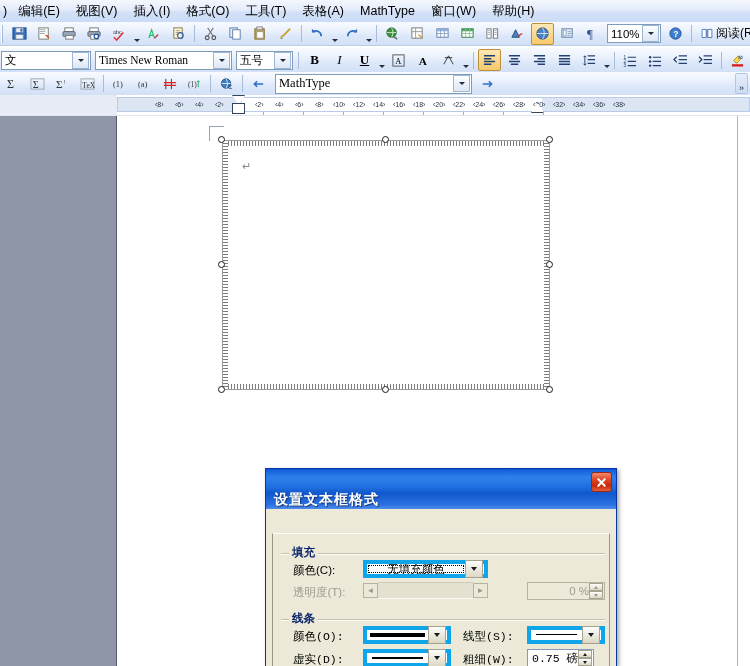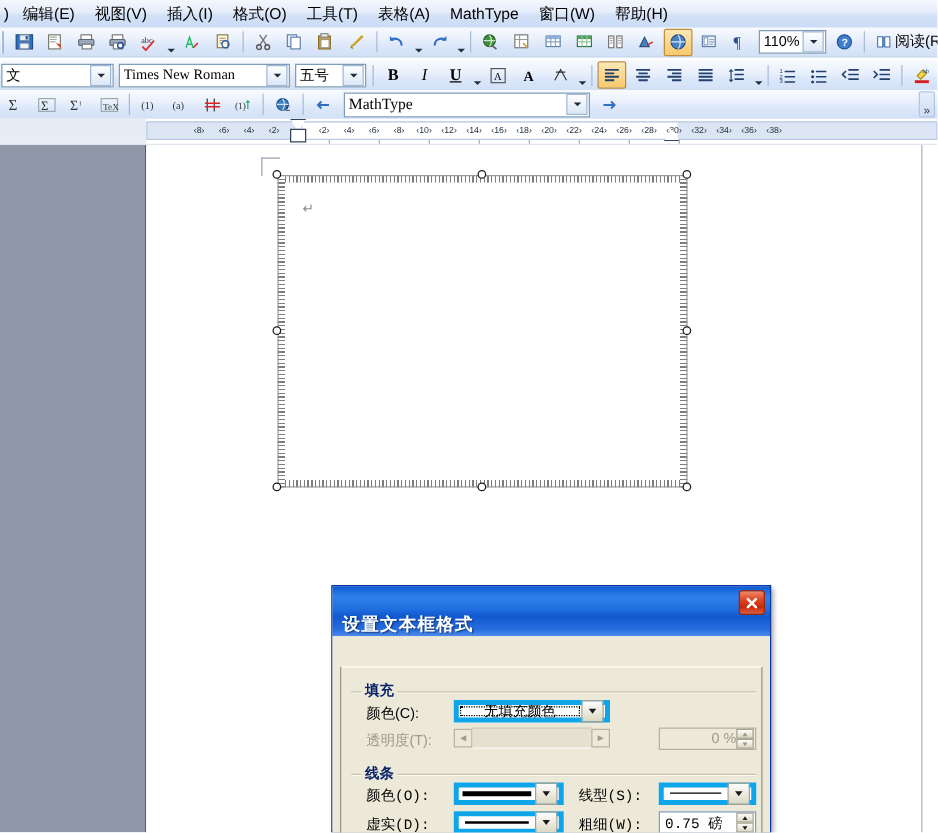--- a/index.html
+++ b/index.html
@@ -771,21 +771,21 @@
 
           <div class="lbl" style="left:182px;top:17px;">线型(S):</div>
           <div class="ctrl-combo" style="left:246px;top:14px;width:78px;">
             <div class="cc-face">
               <div class="line-sample thin"></div>
             </div>
             <div class="cc-btn"></div>
           </div>
 
           <div class="lbl" style="left:182px;top:40px;">粗细(W):</div>
-          <div class="spin" style="left:246px;top:37px;width:78px;">
+          <div class="spin" style="left:246px;top:37px;width:67px;">
             <div class="sp-text">0.75 磅</div>
             <div class="sp-btns">
               <div class="sp-up"></div>
               <div class="sp-dn"></div>
             </div>
           </div>
         </div>
 
       </div>
     </div>

